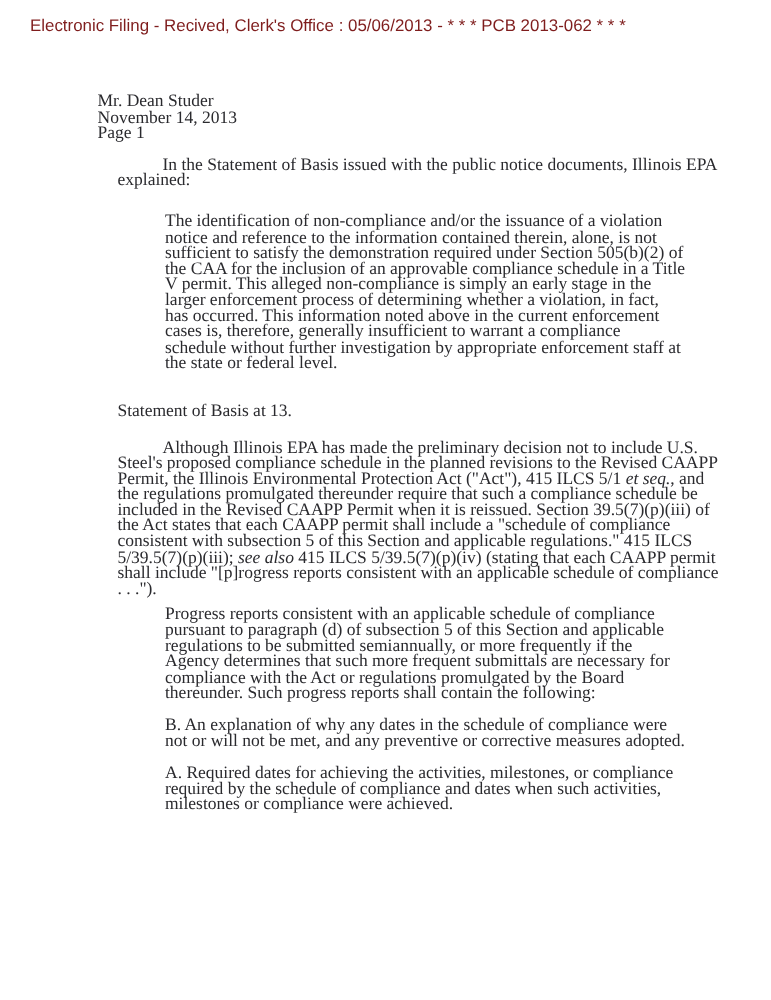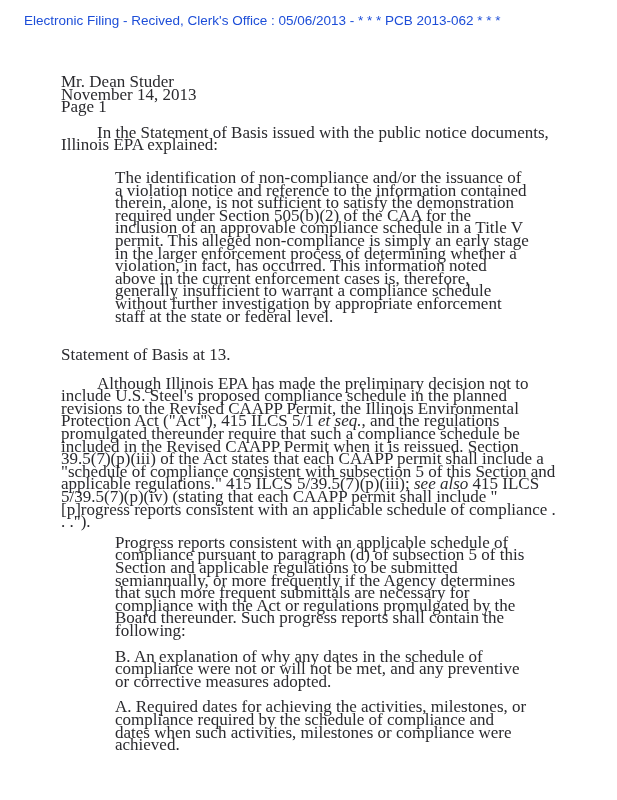--- a/index.html
+++ b/index.html
@@ -16,35 +16,35 @@
     width: 617px;
     height: 800px;
     background: #ffffff;
   }
   .filing-header {
     position: absolute;
     left: 24px;
     top: 13px;
     font-family: "Liberation Sans", sans-serif;
     font-size: 13.5px;
-    color: #1d4ed8;
+    color: #7f1d1d;
     white-space: nowrap;
   }
   .letter {
     position: absolute;
-    left: 61px;
+    left: 78px;
     top: 76px;
     width: 500px;
-    font-size: 17px;
+    font-size: 14px;
     line-height: 12.6px;
     color: #2a2a2e;
     filter: blur(0.22px);
   }
   .addr { line-height: 12.6px; }
-  .para { margin-top: 13px; text-align: left; }
+  .para { margin-top: 13px; text-align: left; margin-left: 16px; }
   .para.indent { text-indent: 36px; }
   .citation { margin-top: 26px; }
   .para2 { margin-top: 16px; }
   .para3 { margin-top: 22px; }
   .quote {
     margin-left: 54px;
     margin-right: 30px;
     margin-top: 20px;
   }
   .quote2 { margin-top: 8px; }

